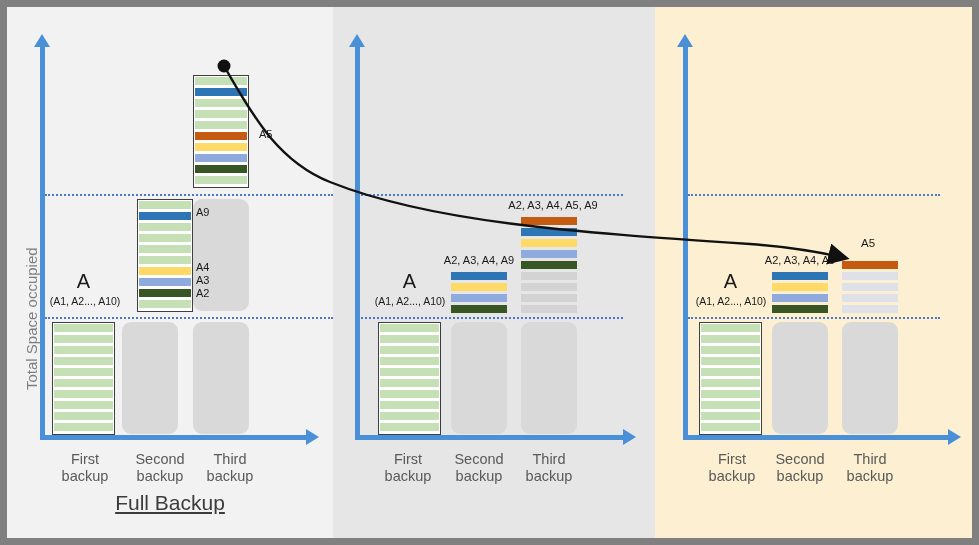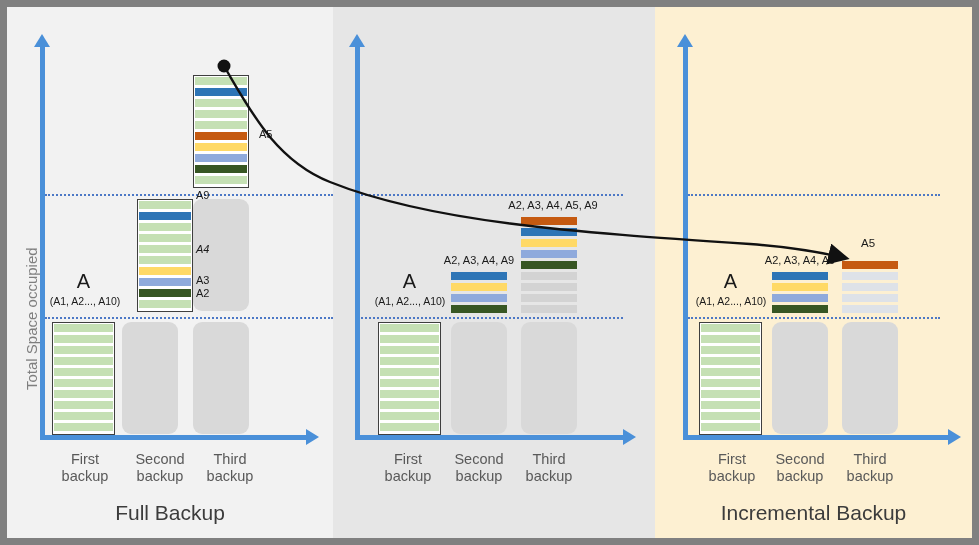--- a/index.html
+++ b/index.html
@@ -110,22 +110,22 @@
       <div class="seg" style="height:8.1px;background:#c5e0b4;"></div>
       <div class="seg gap" style="height:2.9px;"></div>
       <div class="seg" style="height:8.1px;background:#ffd966;"></div>
       <div class="seg gap" style="height:2.9px;"></div>
       <div class="seg" style="height:8.1px;background:#8faadc;"></div>
       <div class="seg gap" style="height:2.9px;"></div>
       <div class="seg" style="height:8.1px;background:#375623;"></div>
       <div class="seg gap" style="height:2.9px;"></div>
       <div class="seg" style="height:8.1px;background:#c5e0b4;"></div>
     </div>
-    <div class="seg-lbl" style="left:189px;top:182px;">A9</div>
-    <div class="seg-lbl" style="left:189px;top:236px;font-style:italic;">A4</div>
+    <div class="seg-lbl" style="left:189px;top:199px;">A9</div>
+    <div class="seg-lbl" style="left:189px;top:254px;">A4</div>
     <div class="seg-lbl" style="left:189px;top:267px;">A3</div>
     <div class="seg-lbl" style="left:189px;top:280px;">A2</div>
 
     <div class="stack boxed" style="left:186px;top:68px;width:56px;height:113px;">
       <div class="seg" style="height:8.1px;background:#c5e0b4;"></div>
       <div class="seg gap" style="height:2.9px;"></div>
       <div class="seg" style="height:8.1px;background:#2e75b6;"></div>
       <div class="seg gap" style="height:2.9px;"></div>
       <div class="seg" style="height:8.1px;background:#c5e0b4;"></div>
       <div class="seg gap" style="height:2.9px;"></div>
@@ -151,21 +151,21 @@
     </div>
     <div class="tick-lbl" style="left:113px;top:444px;width:80px;">
       <div>Second</div>
       <div>backup</div>
     </div>
     <div class="tick-lbl" style="left:183px;top:444px;width:80px;">
       <div>Third</div>
       <div>backup</div>
     </div>
 
-    <div class="panel-title" style="left:0;top:494px;width:326px;">Full Backup</div>
+    <div class="panel-title" style="left:0;top:484px;width:326px;text-decoration:underline;">Full Backup</div>
   </div>
 
   <div class="panel" id="panel-diff">
 
     <div class="axis-v" style="left:22px;top:38px;height:395px;"></div>
     <div class="axis-v-head" style="left:16px;top:27px;"></div>
     <div class="axis-h" style="left:22px;top:428px;width:270px;"></div>
     <div class="axis-h-head" style="left:290px;top:422px;"></div>
 
     <div class="refline" style="left:28px;top:187px;width:262px;"></div>
@@ -312,21 +312,20 @@
     </div>
     <div class="tick-lbl" style="left:105px;top:444px;width:80px;">
       <div>Second</div>
       <div>backup</div>
     </div>
     <div class="tick-lbl" style="left:175px;top:444px;width:80px;">
       <div>Third</div>
       <div>backup</div>
     </div>
 
-    <div class="panel-title" style="left:0;top:494px;width:317px;">Incremental Backup</div>
   </div>
 
   <svg id="curve-layer" viewBox="0 0 979 545">
     <defs>
       <marker id="arrowhead" markerWidth="9" markerHeight="9" refX="7" refY="4.5" orient="auto" markerUnits="strokeWidth">
         <path d="M0,0 L9,4.5 L0,9 Z" fill="#111111"></path>
       </marker>
     </defs>
     <path d="M 224,66 C 250,110 275,160 330,182 C 430,222 570,232 750,244 C 790,247 820,252 845,258" fill="none" stroke="#111111" stroke-width="2.4" marker-end="url(#arrowhead)"></path>
     <circle cx="224" cy="66" r="6.5" fill="#111111"></circle>

